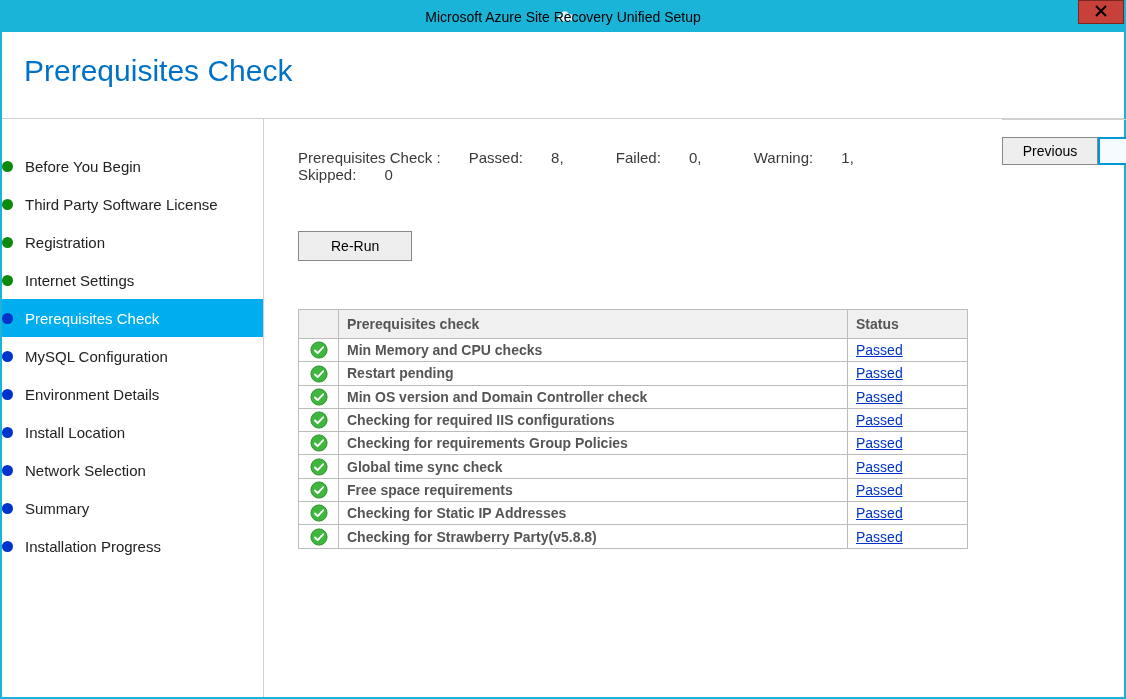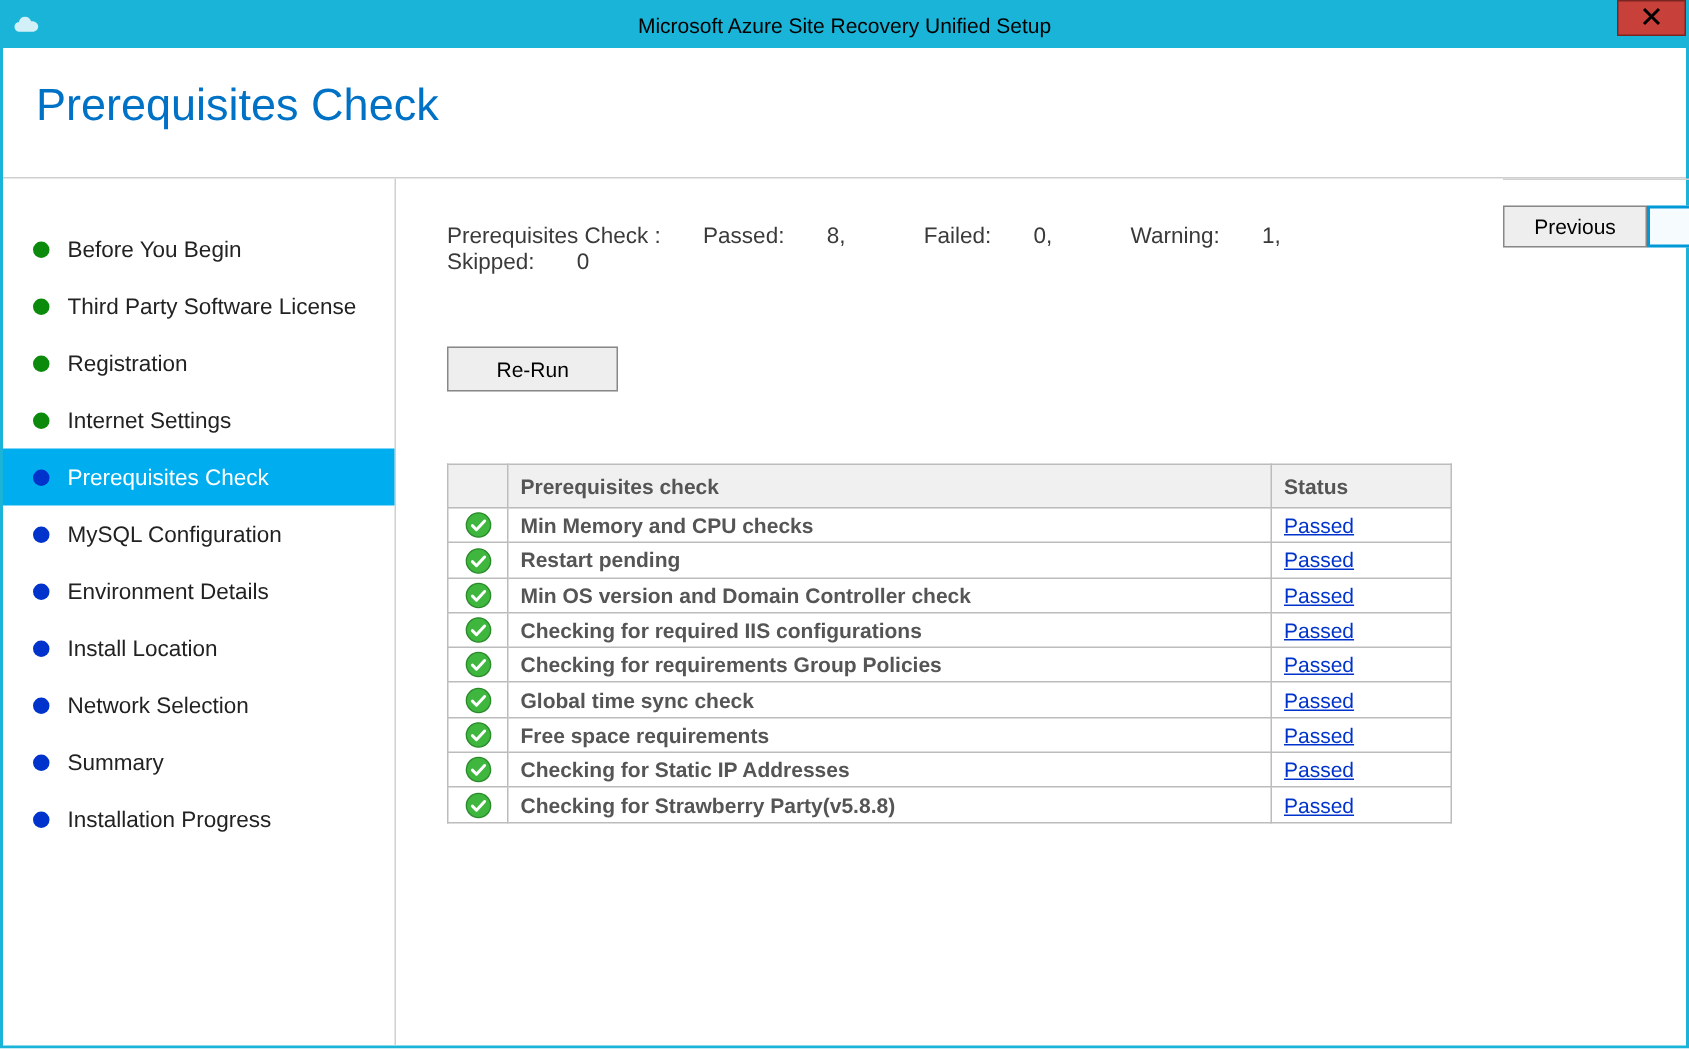--- a/index.html
+++ b/index.html
@@ -19,20 +19,21 @@
     display: flex;
     flex-direction: column;
   }
   .titlebar {
     height: 30px;
     background: #1ab4d8;
     display: flex;
     align-items: center;
     position: relative;
     flex-shrink: 0;
+    justify-content: center;
   }
   .titlebar-icon {
     width: 20px; height: 20px;
     margin-left: 6px;
     opacity: 0.8;
   }
   .titlebar-title {
     position: absolute;
     left: 0; right: 0;
     text-align: center;
@@ -70,21 +71,20 @@
   .sidebar {
     width: 262px;
     border-right: 1px solid #d0d0d0;
     padding-top: 28px;
     flex-shrink: 0;
   }
   .sidebar-item {
     display: flex;
     align-items: center;
     height: 38px;
-    padding-left: 20px;
     cursor: pointer;
     font-size: 15px;
     color: #222;
   }
   .sidebar-item .bullet {
     width: 11px; height: 11px;
     border-radius: 50%;
     margin-right: 12px;
     flex-shrink: 0;
   }

